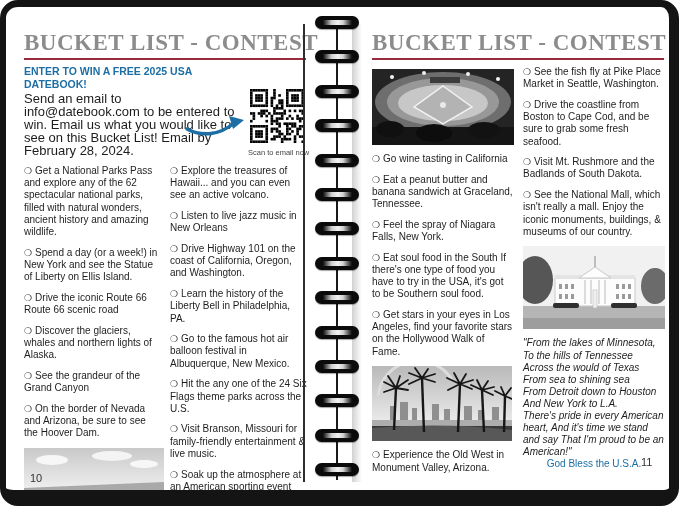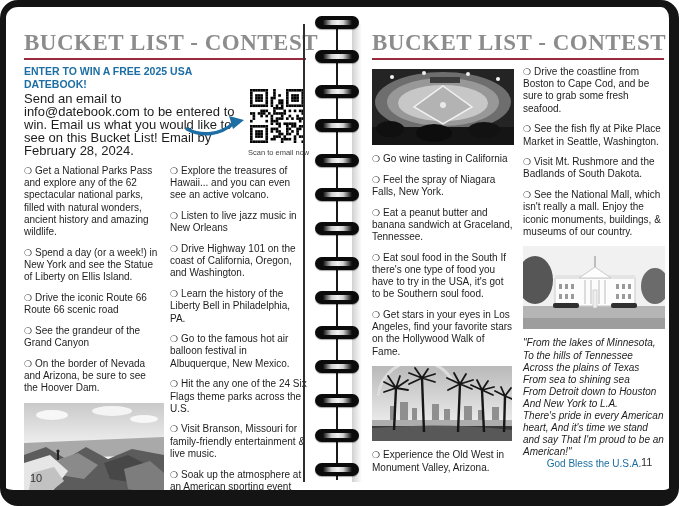--- a/index.html
+++ b/index.html
@@ -300,20 +300,21 @@
     <div class="cols">
       <div class="col">
         <div>
 
             <div class="item"><span class="bullet">❍</span><span>Get a National Parks Pass and explore any of the 62 spectacular national parks, filled with natural wonders, ancient history and amazing wildlife.</span></div>
 
             <div class="item"><span class="bullet">❍</span><span>Spend a day (or a week!) in New York and see the Statue of Liberty on Ellis Island.</span></div>
 
             <div class="item"><span class="bullet">❍</span><span>Drive the iconic Route 66 Route 66 scenic road</span></div>
 
+            <div class="item"><span class="bullet">❍</span><span>Discover the glaciers, whales and northern lights of Alaska.</span></div>
 
             <div class="item"><span class="bullet">❍</span><span>See the grandeur of the Grand Canyon</span></div>
 
             <div class="item"><span class="bullet">❍</span><span>On the border of Nevada and Arizona, be sure to see the Hoover Dam.</span></div>
           </div>
         <span class="photo">
           <svg width="140" height="94" viewBox="0 0 140 94">
             <defs>
                 <linearGradient id="sky1" x1="0" y1="0" x2="0" y2="1">
               <stop offset="0" stop-color="#c9c9c9"></stop>
@@ -382,23 +383,23 @@
               <circle cx="52" cy="4" r="2" fill="#f0f0f0"></circle>
             <circle cx="96" cy="5" r="2" fill="#f0f0f0"></circle>
               <circle cx="126" cy="10" r="2" fill="#f5f5f5"></circle>
             <rect x="58" y="8" width="30" height="6" fill="#3c3c3c"></rect>
           </svg>
         </span>
         <div>
 
             <div class="item"><span class="bullet">❍</span><span>Go wine tasting in California</span></div>
 
+            <div class="item"><span class="bullet">❍</span><span>Eat a peanut butter and banana sandwich at Graceland, Tennessee.</span></div>
+
             <div class="item"><span class="bullet">❍</span><span>Feel the spray of Niagara Falls, New York.</span></div>
-
-            <div class="item"><span class="bullet">❍</span><span>Eat a peanut butter and banana sandwich at Graceland, Tennessee.</span></div>
 
             <div class="item"><span class="bullet">❍</span><span>Eat soul food in the South If there's one type of food you have to try in the USA, it's got to be Southern soul food.</span></div>
 
             <div class="item"><span class="bullet">❍</span><span>Get stars in your eyes in Los Angeles, find your favorite stars on the Hollywood Walk of Fame.</span></div>
           </div>
         <span class="photo">
           <svg width="140" height="75" viewBox="0 0 140 75">
             <defs>
                 <linearGradient id="sky2" x1="0" y1="0" x2="0" y2="1">
               <stop offset="0" stop-color="#b9b9b9"></stop>
@@ -438,23 +439,23 @@
         </span>
         <div>
 
             <div class="item"><span class="bullet">❍</span><span>Experience the Old West in Monument Valley, Arizona.</span></div>
           </div>
       </div>
 
       <div class="col">
         <div>
 
+            <div class="item"><span class="bullet">❍</span><span>See the fish fly at Pike Place Market in Seattle, Washington.</span></div>
+
             <div class="item"><span class="bullet">❍</span><span>Drive the coastline from Boston to Cape Cod, and be sure to grab some fresh seafood.</span></div>
-
-            <div class="item"><span class="bullet">❍</span><span>See the fish fly at Pike Place Market in Seattle, Washington.</span></div>
 
             <div class="item"><span class="bullet">❍</span><span>Visit Mt. Rushmore and the Badlands of South Dakota.</span></div>
 
             <div class="item"><span class="bullet">❍</span><span>See the National Mall, which isn't really a mall. Enjoy the iconic monuments, buildings, &amp; museums of our country.</span></div>
           </div>
         <span class="photo">
           <svg width="142" height="83" viewBox="0 0 142 83">
             <rect width="142" height="83" fill="#f1f1f1"></rect>
             <ellipse cx="12" cy="34" rx="18" ry="24" fill="#565656"></ellipse>
             <ellipse cx="132" cy="40" rx="14" ry="18" fill="#6b6b6b"></ellipse>
@@ -491,21 +492,21 @@
             <rect x="70" y="44" width="4" height="18" fill="#efefef" stroke="#bbb" stroke-width=".6"></rect>
           </svg>
         </span>
         <div class="quote">
           <div>
 
               <div class="quote-line">"From the lakes of Minnesota,</div>
 
               <div class="quote-line">To the hills of Tennessee</div>
 
-              <div class="quote-line">Across the plains of Texas</div>
+              <div class="quote-line">Across the would of Texas</div>
 
               <div class="quote-line">From sea to shining sea</div>
 
               <div class="quote-line">From Detroit down to Houston</div>
 
               <div class="quote-line">And New York to L.A.</div>
 
               <div class="quote-line">There's pride in every American</div>
 
               <div class="quote-line">heart, And it's time we stand</div>

